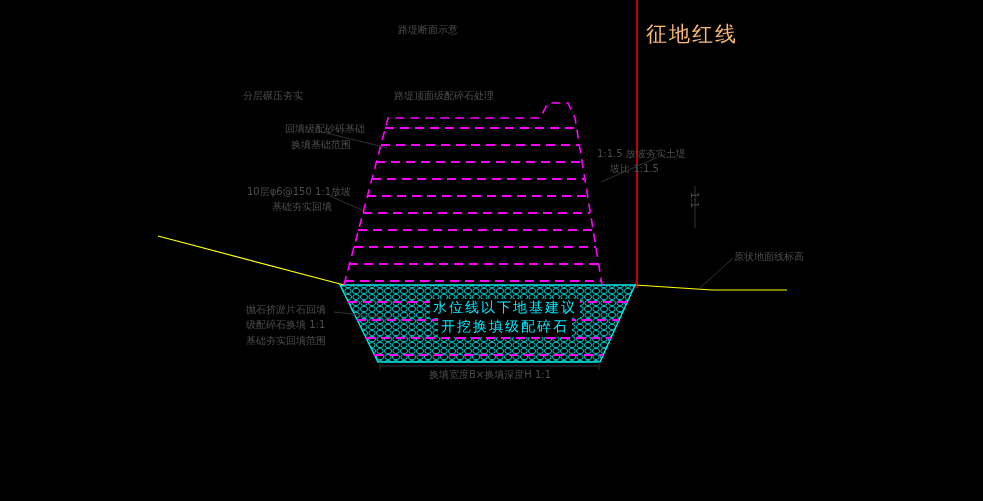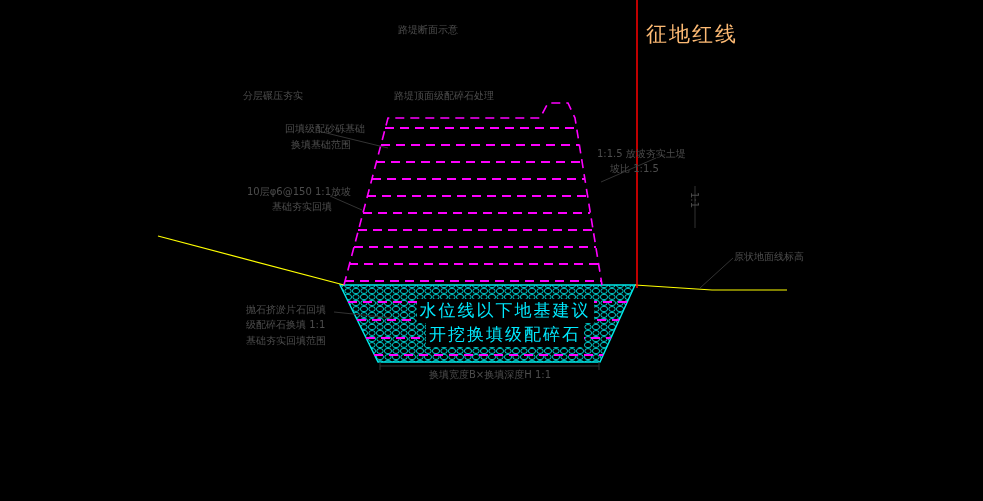--- a/index.html
+++ b/index.html
@@ -25,21 +25,21 @@
     font-size:21px;
     letter-spacing:2px;
     white-space:nowrap;
   }
   .water-note{
     position:absolute;
     left:403px;top:299px;
     width:204px;
     text-align:center;
     color:#00eaff;
-    font-size:17px;
+    font-size:14px;
     letter-spacing:2px;
   }
   .water-note span{
     display:inline-block;
     background:#000;
     padding:0 3px 1px 3px;
   }
   .drawing-title{
     position:absolute;
     left:383px;top:420px;

